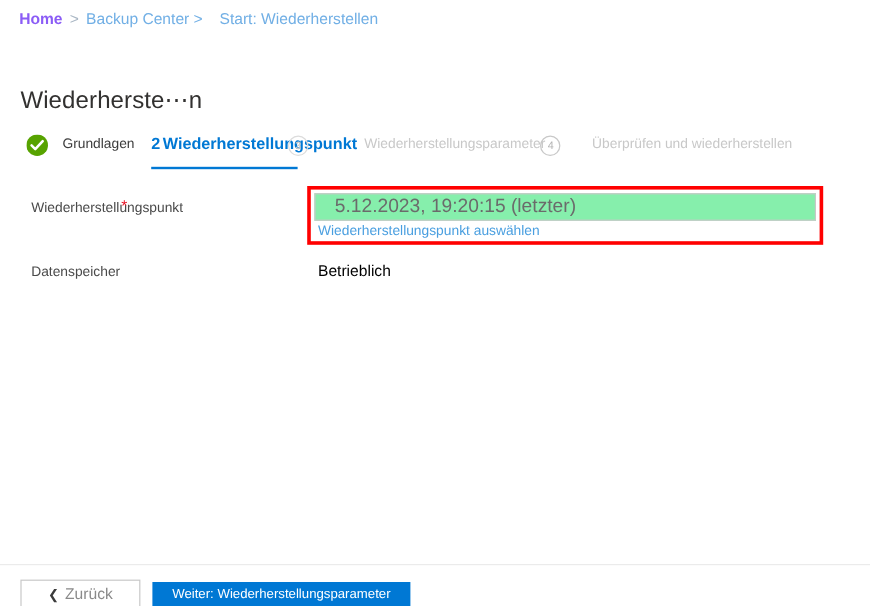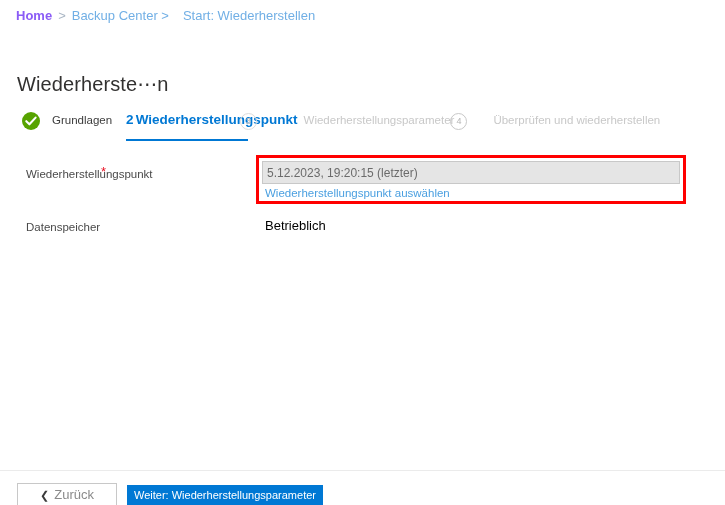--- a/index.html
+++ b/index.html
@@ -187,26 +187,26 @@
     box-sizing: border-box;
   }
   .rp-input {
     position: absolute;
     left: 262px;
     top: 161px;
     width: 418px;
     height: 23px;
     box-sizing: border-box;
     border: 1px solid #c8c8c8;
-    background: #e5e5e5;
+    background: #86efac;
     font-family: "Liberation Sans", sans-serif;
-    font-size: 12px;
+    font-size: 16px;
     line-height: 21px;
     color: #6b6b6b;
-    padding: 0 4px;
+    padding: 0 16px;
     outline: none;
   }
   .rp-link {
     position: absolute;
     left: 265px;
     top: 186px;
     font-size: 11.5px;
     line-height: 15px;
     color: #4a9fe0;
     text-decoration: none;
@@ -255,21 +255,21 @@
   }
   .btn-back .chev {
     color: #3b3b3b;
     font-size: 11px;
     margin-right: 5px;
   }
   .btn-next {
     position: absolute;
     left: 127px;
     top: 485px;
-    width: 196px;
+    width: 215px;
     height: 21px;
     box-sizing: border-box;
     background: #0078d4;
     border: none;
     color: #ffffff;
     font-family: "Liberation Sans", sans-serif;
     font-size: 11px;
     line-height: 21px;
     text-align: center;
     cursor: pointer;

